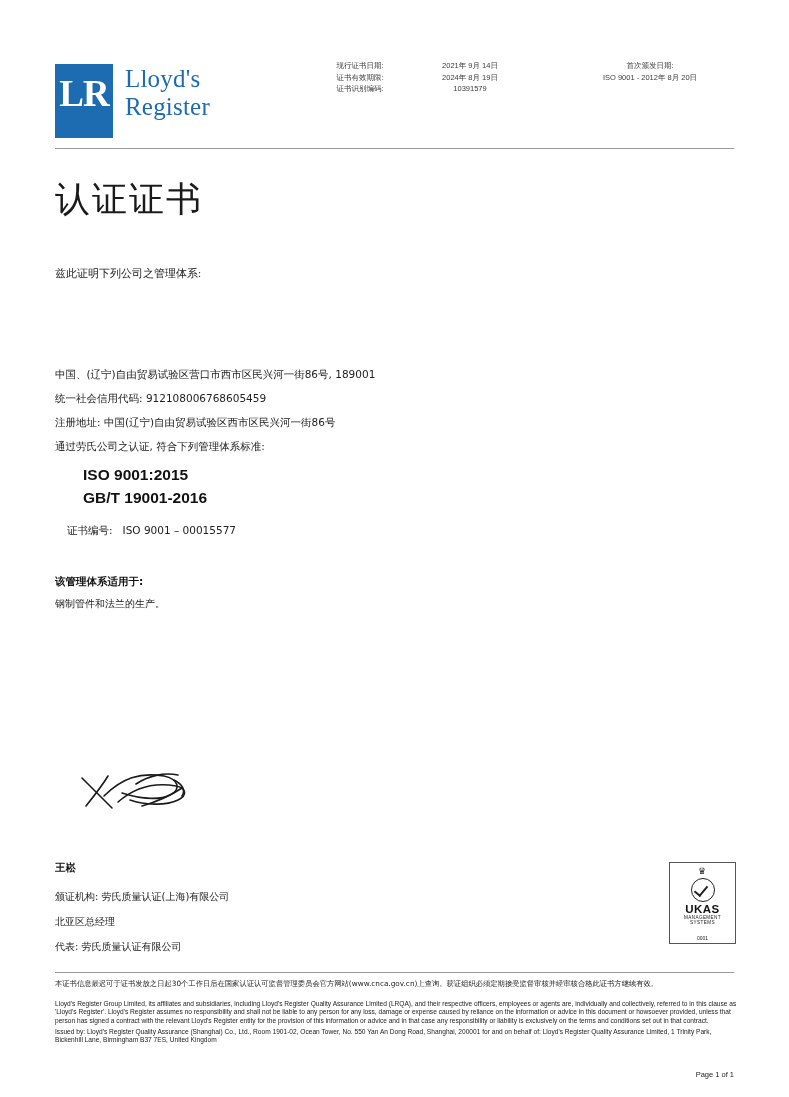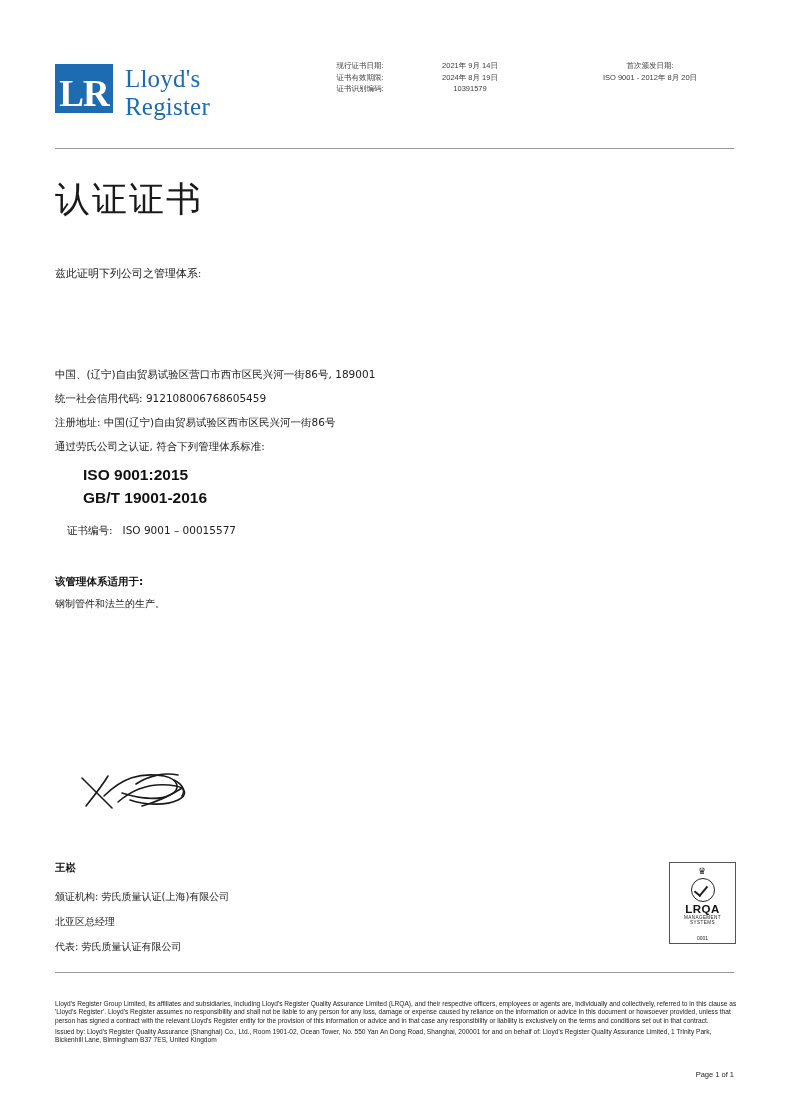--- a/index.html
+++ b/index.html
@@ -26,21 +26,21 @@
     height: 148px;
   }
   .logo-wrap {
     position: absolute;
     left: 55px; top: 64px;
     display: flex;
     align-items: flex-start;
   }
   .logo-mark {
     width: 58px;
-    height: 49px;
+    height: 74px;
     background: #1d6bb0;
     position: relative;
   }
   .logo-mark .lr {
     position: absolute;
     left: 0; top: 0;
     width: 58px; height: 58px;
     color: #ffffff;
     font-family: "Liberation Serif", serif;
     font-size: 37px;
@@ -362,27 +362,28 @@
   <div class="sign-lines">
     <div>颁证机构:   劳氏质量认证(上海)有限公司</div>
     <div>北亚区总经理</div>
     <div>代表: 劳氏质量认证有限公司</div>
   </div>
 
   <div class="ukas">
     <div class="ukas-inner">
       <div class="ukas-crown">♛</div>
       <div class="ukas-tick"></div>
-      <div class="ukas-word">LRQA</div>
+      <div class="ukas-word">UKAS</div>
       <div class="ukas-sub">MANAGEMENT</div>
       <div class="ukas-sub">SYSTEMS</div>
     </div>
     <div class="ukas-num">0001</div>
   </div>
 
   <div class="hrule bot"></div>
+  <div class="footer-cn">本证书信息最迟可于证书发放之日起30个工作日后在国家认证认可监督管理委员会官方网站(www.cnca.gov.cn)上查询。获证组织必须定期接受监督审核并经审核合格此证书方继续有效。</div>
   <div class="footer-en">
     <p>Lloyd's Register Group Limited, its affiliates and subsidiaries, including Lloyd's Register Quality Assurance Limited (LRQA), and their respective officers, employees or agents are, individually and collectively, referred to in this clause as 'Lloyd's Register'. Lloyd's Register assumes no responsibility and shall not be liable to any person for any loss, damage or expense caused by reliance on the information or advice in this document or howsoever provided, unless that person has signed a contract with the relevant Lloyd's Register entity for the provision of this information or advice and in that case any responsibility or liability is exclusively on the terms and conditions set out in that contract.</p>
     <p>Issued by: Lloyd's Register Quality Assurance (Shanghai) Co., Ltd., Room 1901-02, Ocean Tower, No. 550 Yan An Dong Road, Shanghai, 200001 for and on behalf of: Lloyd's Register Quality Assurance Limited, 1 Trinity Park, Bickenhill Lane, Birmingham B37 7ES, United Kingdom</p>
   </div>
   <div class="page-num">Page 1 of 1</div>
 
 </div>
 
 </body></html>

